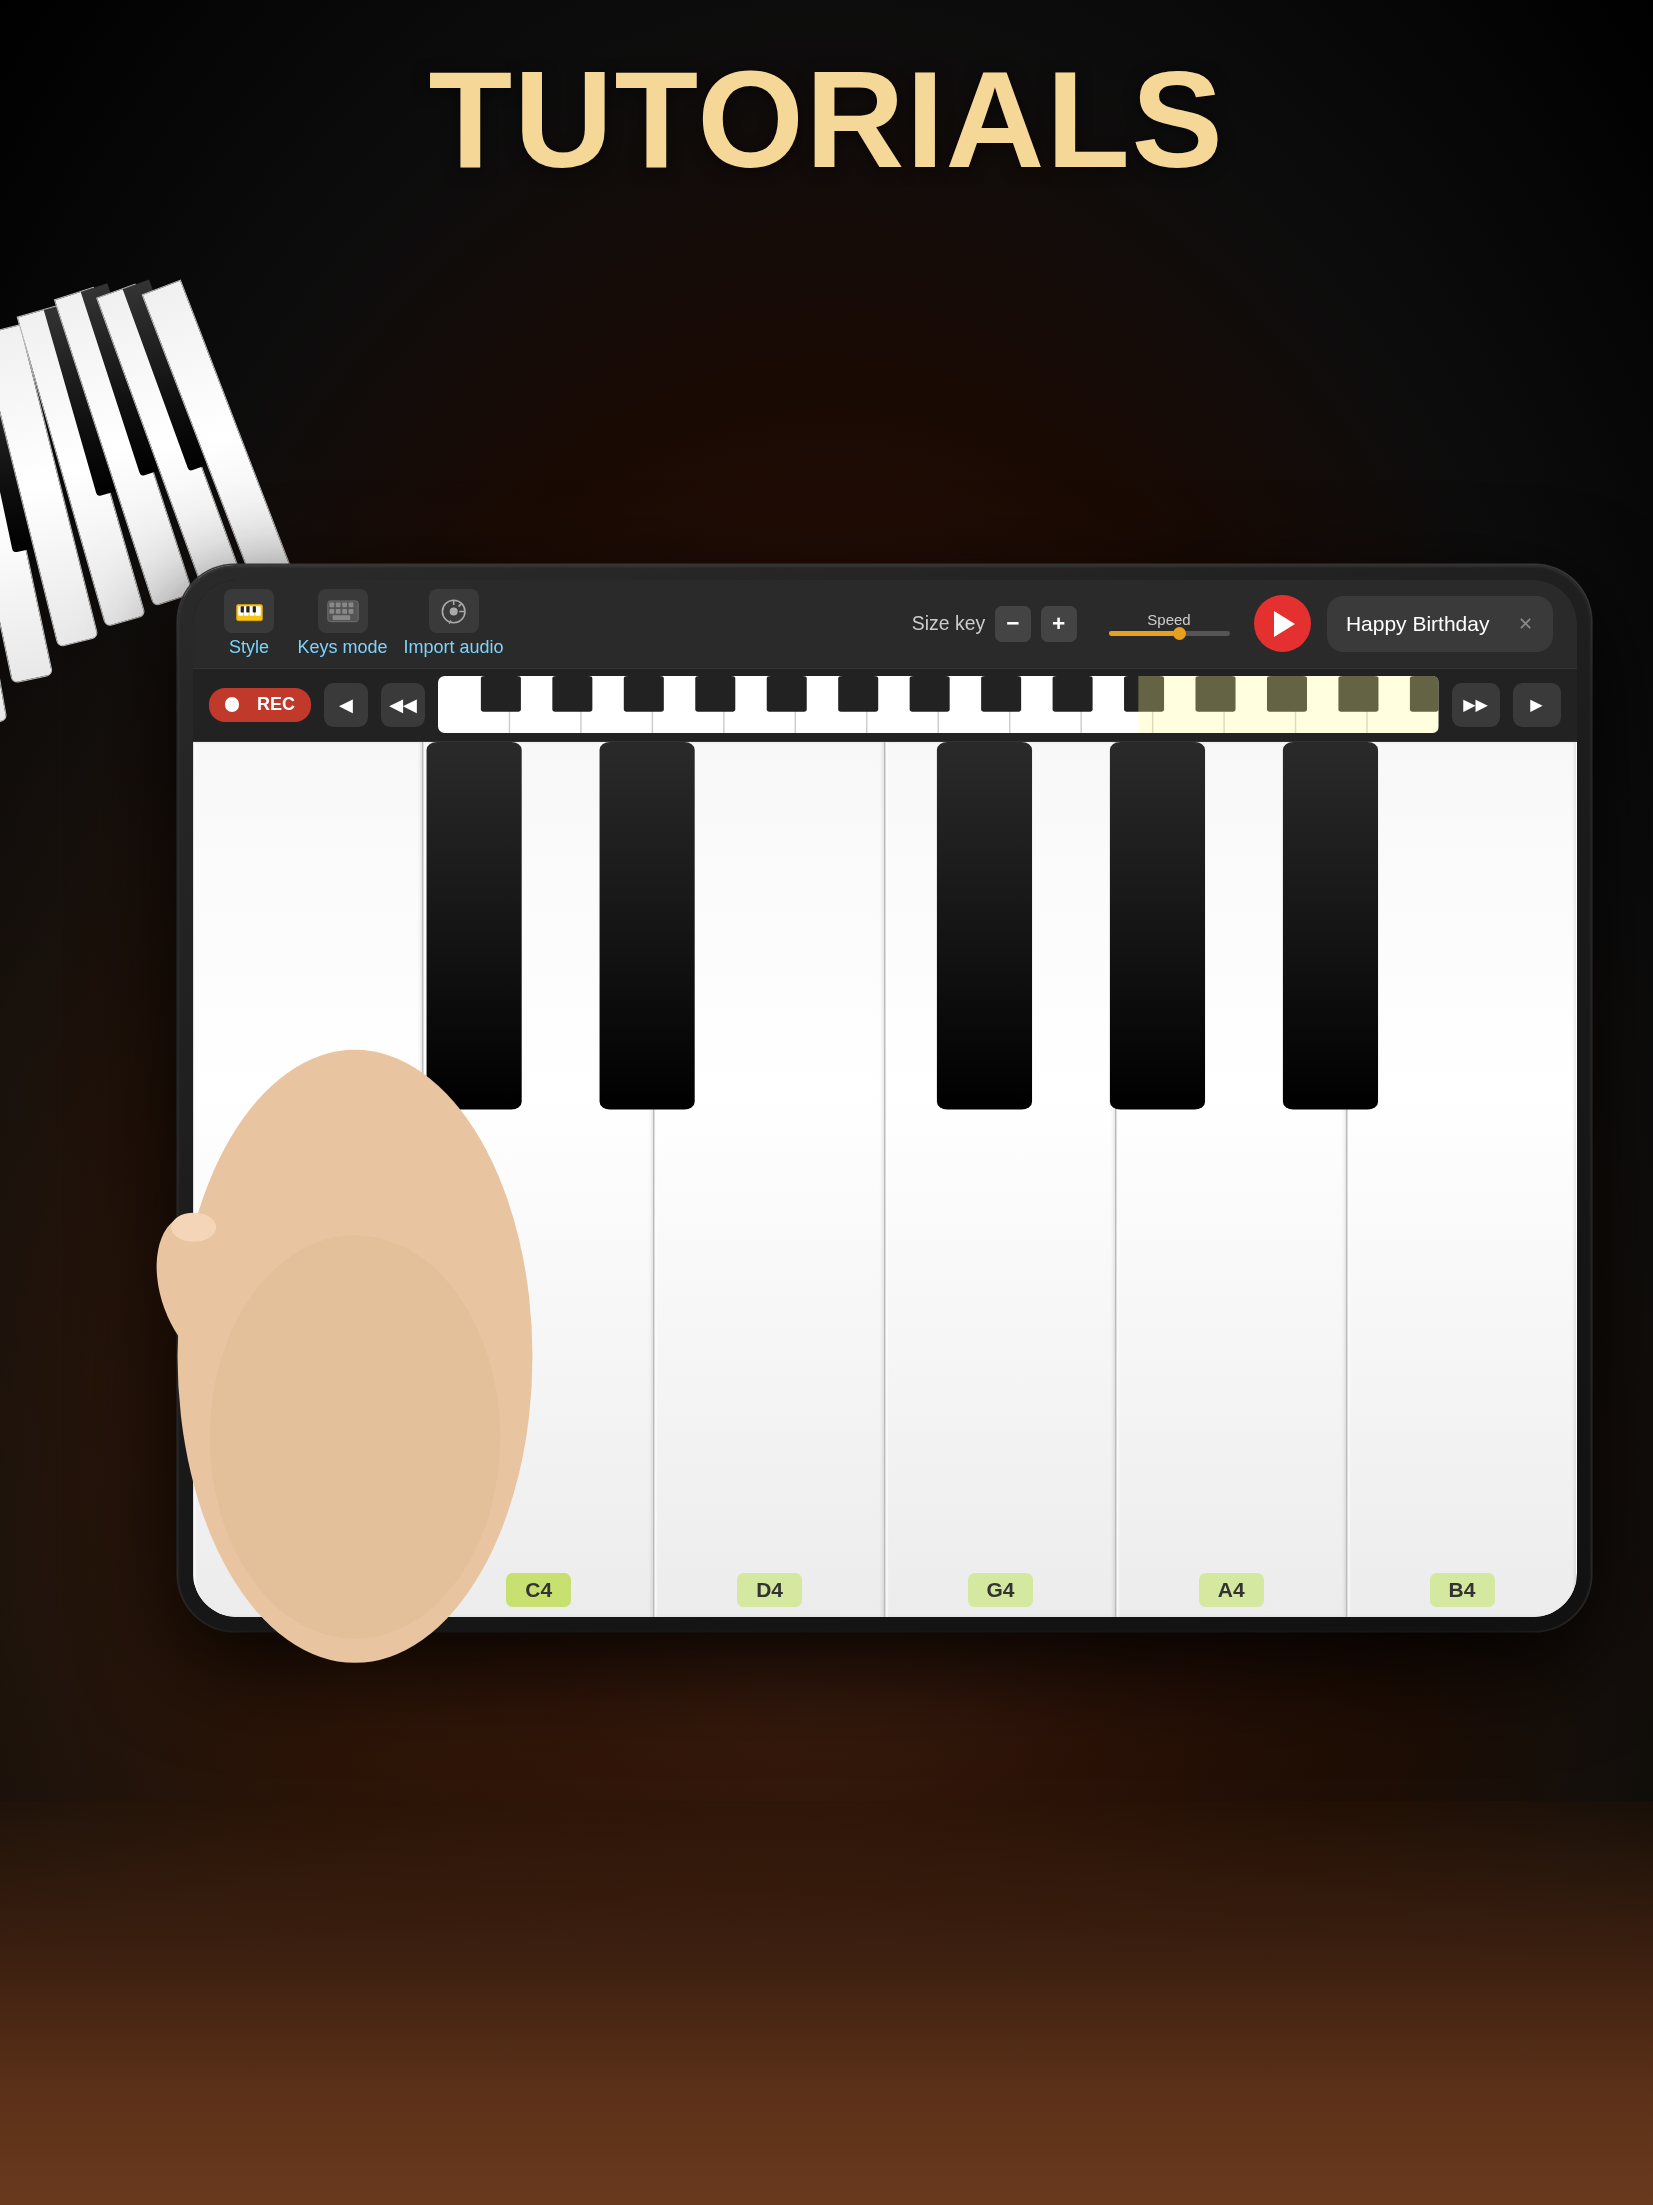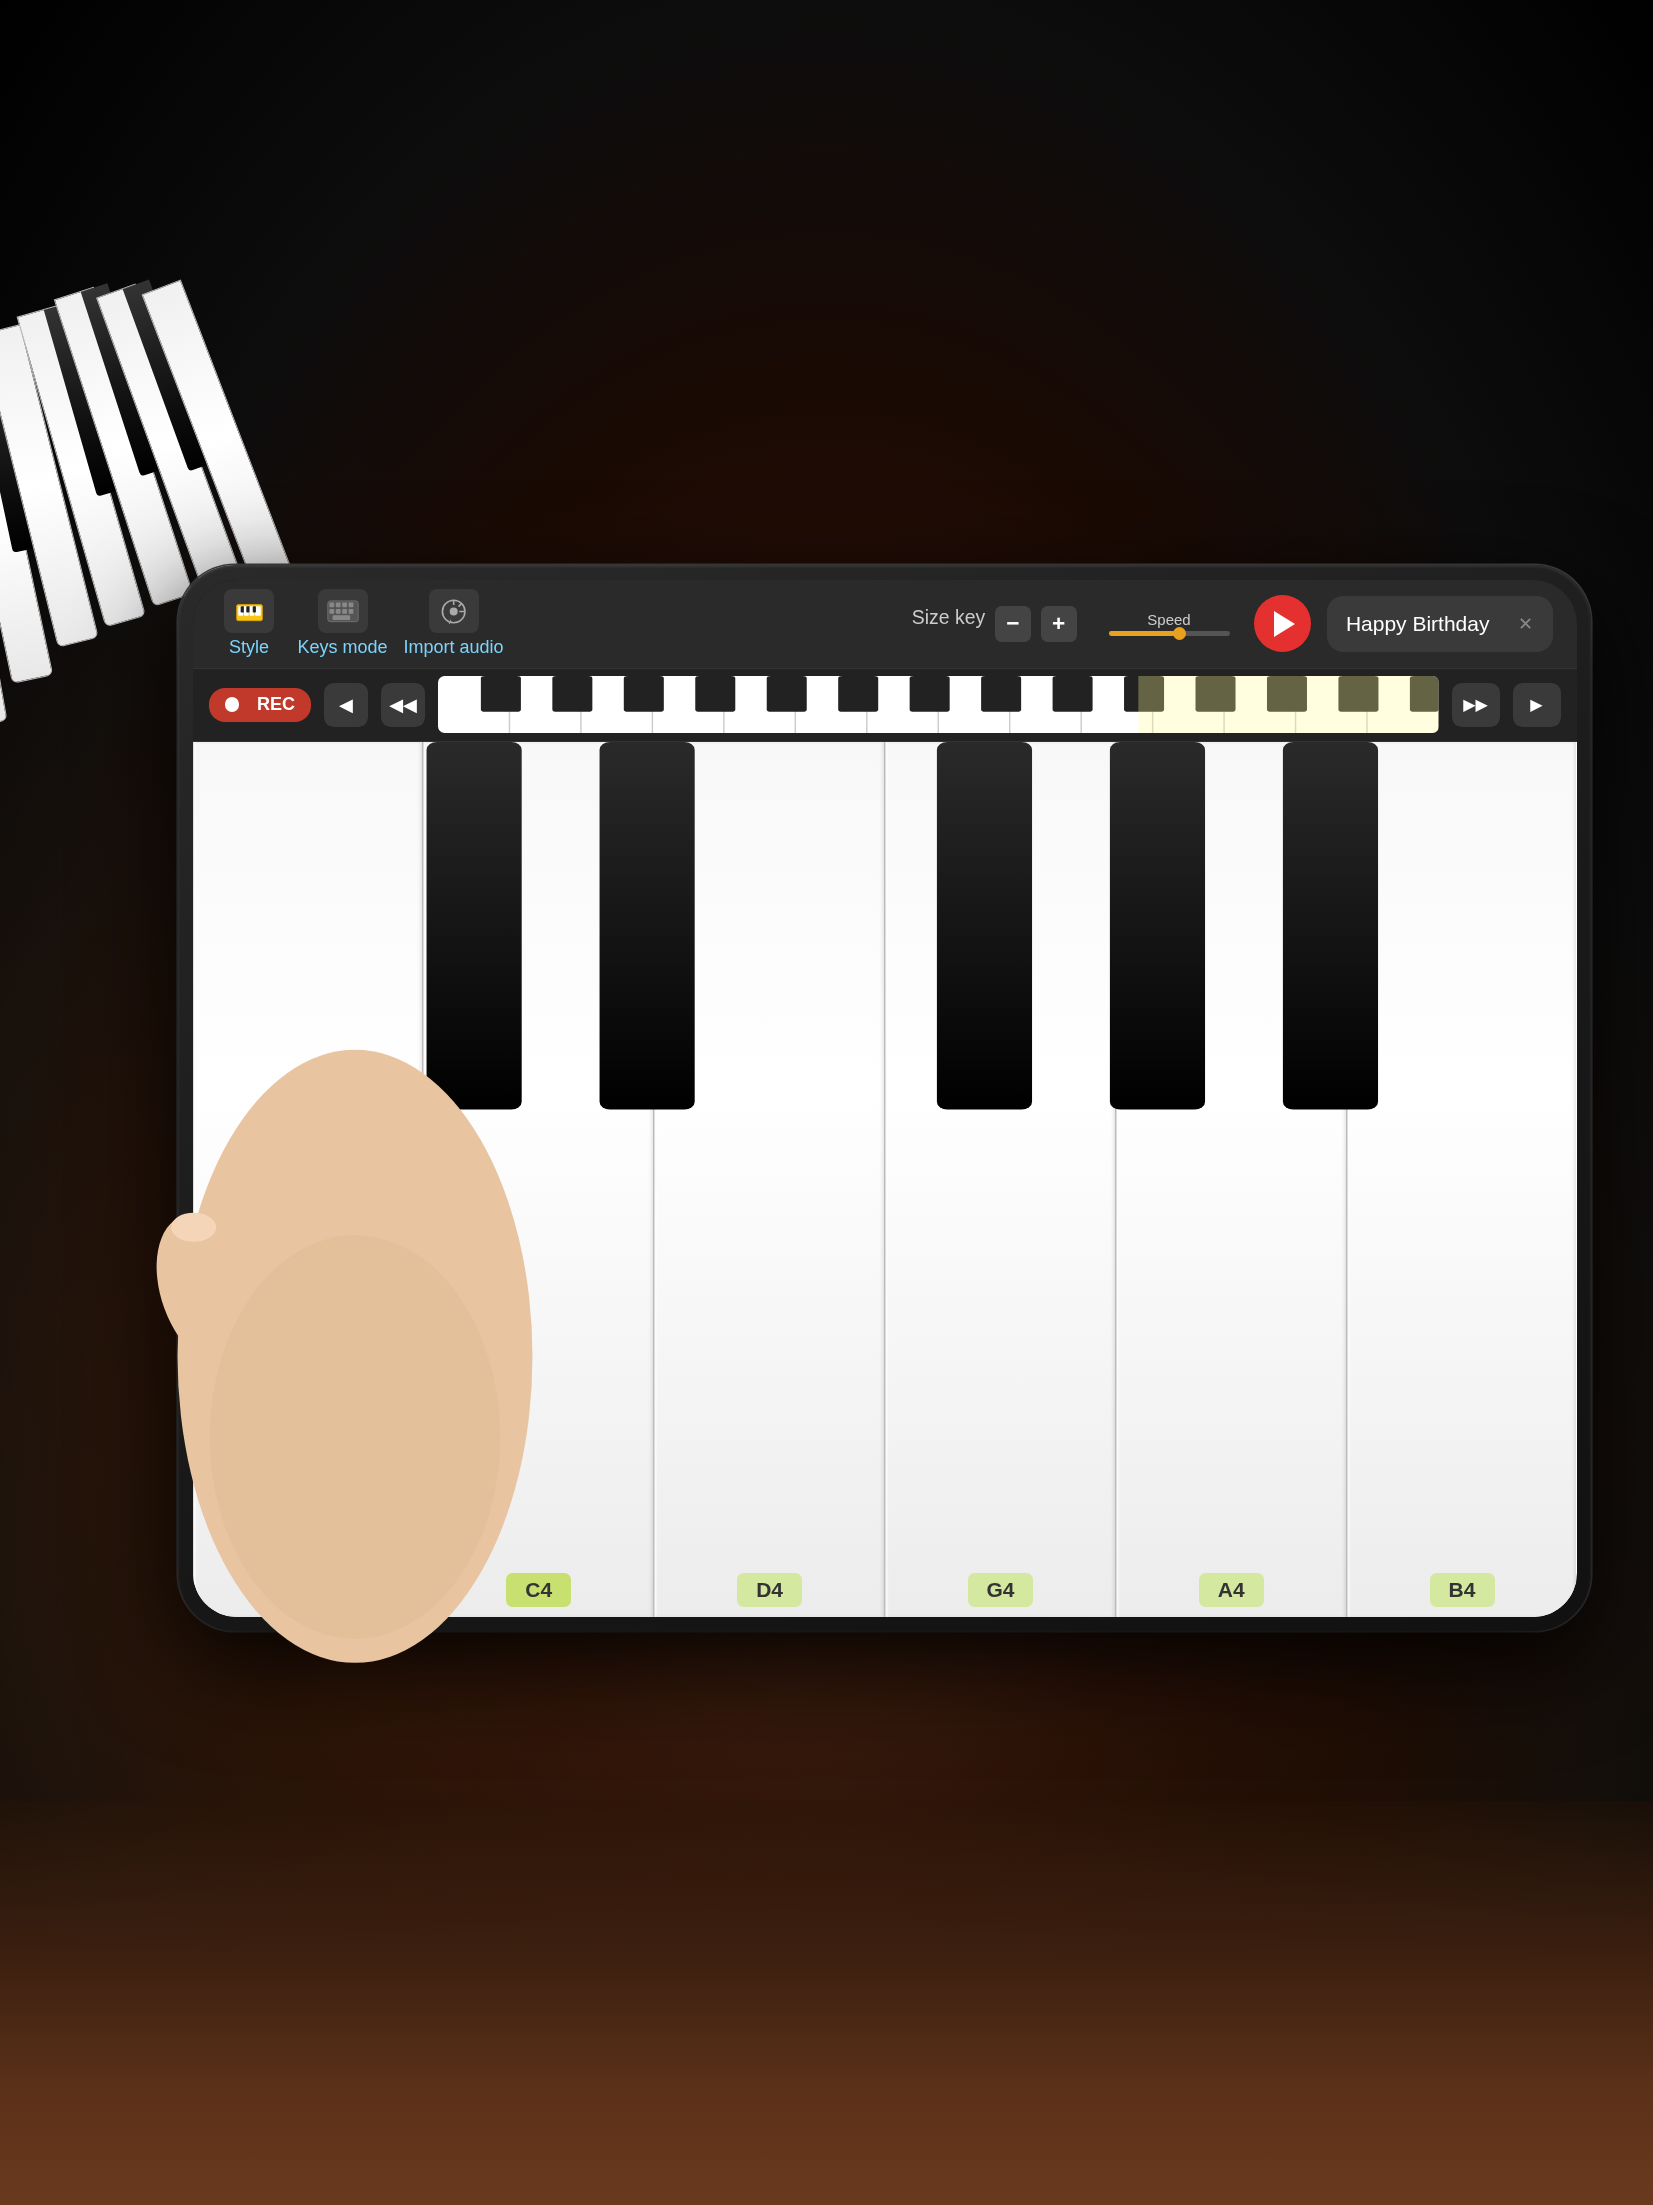--- a/index.html
+++ b/index.html
@@ -153,20 +153,21 @@
     }
 
     .toolbar-btn .btn-label {
       font-size: 18px;
       color: #7dd3fc;
       white-space: nowrap;
     }
 
     .size-key-section {
       display: flex;
+      align-items: center;
       gap: 9.7px;
       margin-left: 16px;
     }
 
     .size-key-label {
       color: #ccc;
       font-size: 19.4px;
     }
 
     .size-btn {
@@ -458,20 +459,21 @@
   <div class="left-white-key" style="transform: rotate(-3deg) translateY(-24px);">
     <div class="left-black-key" style="left: 27.4px;"></div>
   </div>
   <div class="left-white-key" style="transform: rotate(-5deg) translateY(-16px);">
     <div class="left-black-key" style="left: 27.4px;"></div>
   </div>
   <div class="left-white-key" style="transform: rotate(-6deg) translateY(-8px);"></div>
 </div>
 
 <div class="heading">
+  <div class="heading-text">TUTORIALS</div>
 </div>
 
 <div class="tablet-wrapper">
   <div class="tablet-outer">
     <div class="tablet-screen">
       <div class="app-ui">
 
         <div class="top-bar">
 
           <div class="toolbar-btn">

